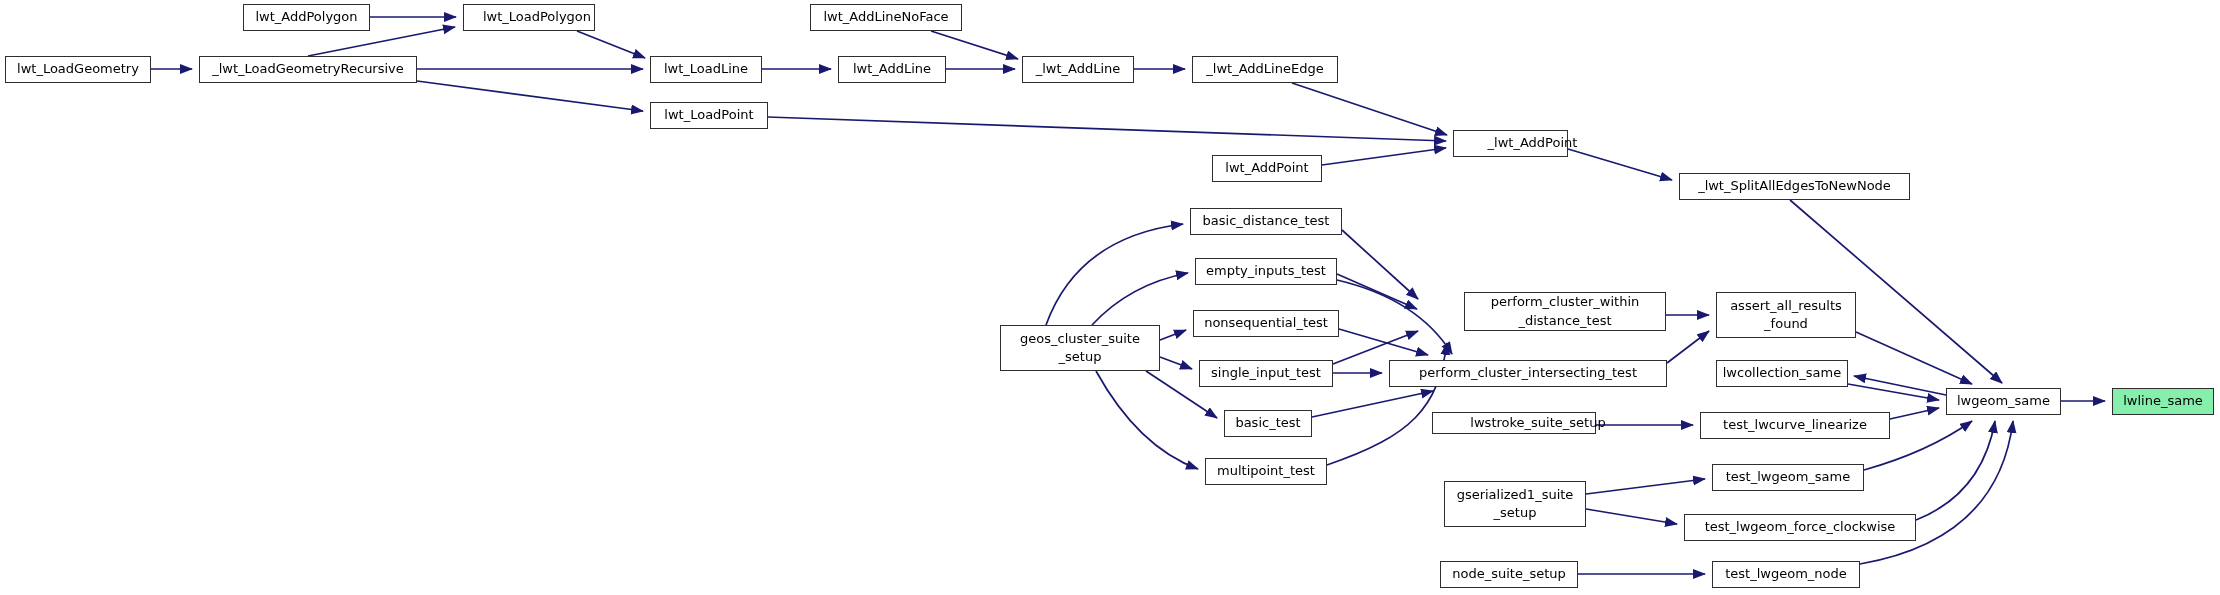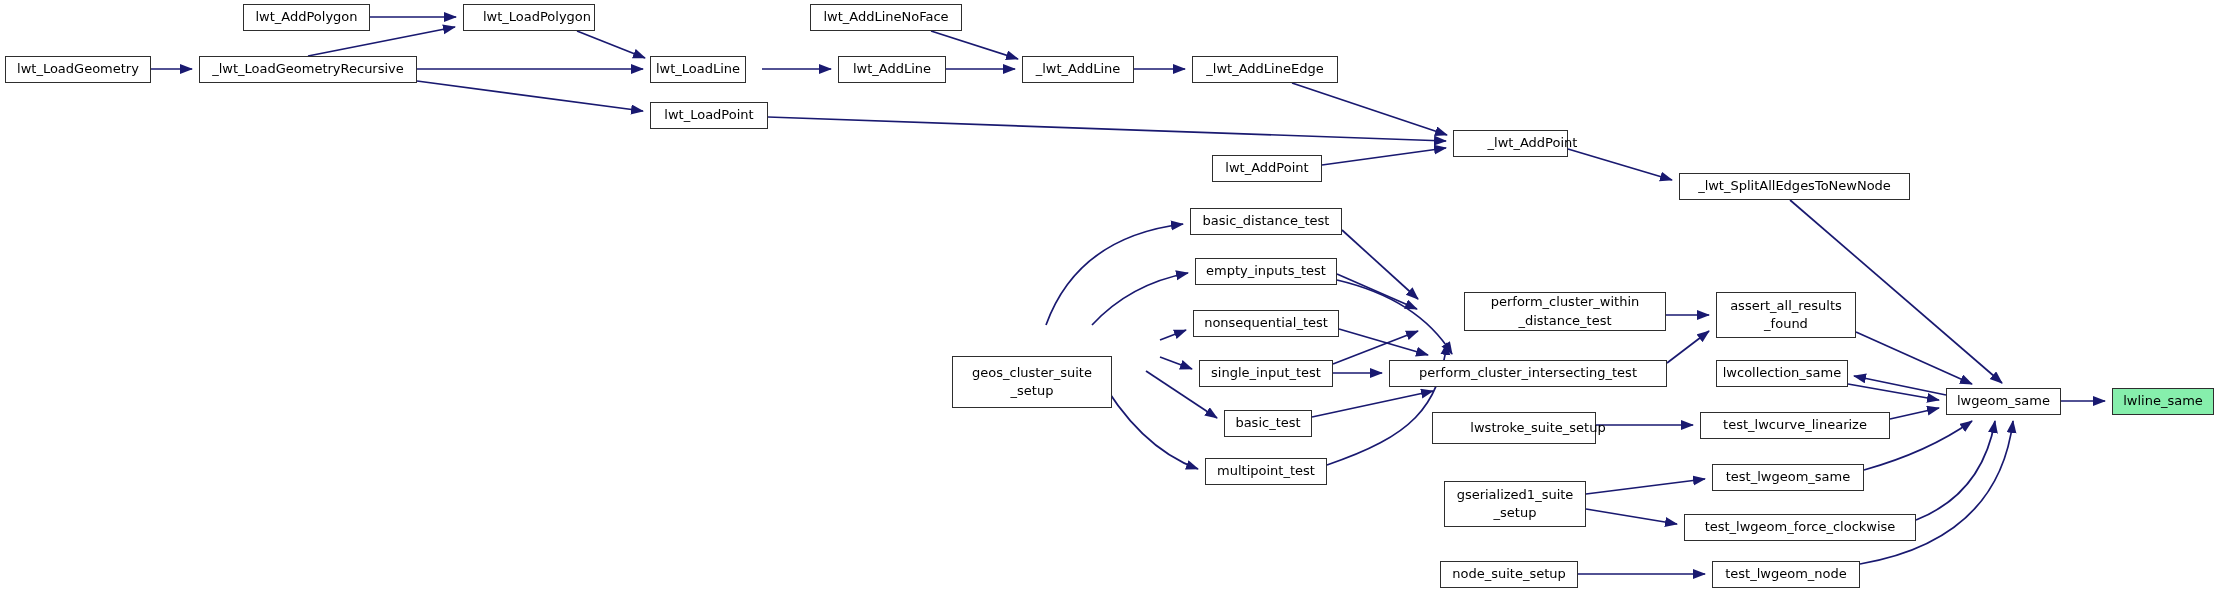--- a/index.html
+++ b/index.html
@@ -91,40 +91,40 @@
         <path d="M1860,564 Q1998,540 2013,421" class="edge" stroke="#191970" marker-end="url(#arrow)"></path>
         <path d="M2061,401 L2105,401" class="edge" stroke="#191970" marker-end="url(#arrow)"></path>
       </g>
   </svg>
   <div id="nodes">
       <div class="node" style="left: 243px; top: 4px; width: 127px; height: 27px;">lwt_AddPolygon</div>
       <div class="node" style="left: 463px; top: 4px; width: 132px; height: 27px; padding-left: 16px;">lwt_LoadPolygon</div>
       <div class="node" style="left: 810px; top: 4px; width: 152px; height: 27px;">lwt_AddLineNoFace</div>
       <div class="node" style="left: 5px; top: 56px; width: 146px; height: 27px;">lwt_LoadGeometry</div>
       <div class="node" style="left: 199px; top: 56px; width: 218px; height: 27px;">_lwt_LoadGeometryRecursive</div>
-      <div class="node" style="left: 650px; top: 56px; width: 96px; height: 27px;">lwt_LoadLine</div>
+      <div class="node" style="left: 650px; top: 56px; width: 112px; height: 27px;">lwt_LoadLine</div>
       <div class="node" style="left: 838px; top: 56px; width: 108px; height: 27px;">lwt_AddLine</div>
       <div class="node" style="left: 1022px; top: 56px; width: 112px; height: 27px;">_lwt_AddLine</div>
       <div class="node" style="left: 1192px; top: 56px; width: 146px; height: 27px;">_lwt_AddLineEdge</div>
       <div class="node" style="left: 650px; top: 102px; width: 118px; height: 27px;">lwt_LoadPoint</div>
       <div class="node" style="left: 1453px; top: 130px; width: 115px; height: 27px; padding-left: 44px;">_lwt_AddPoint</div>
       <div class="node" style="left: 1212px; top: 155px; width: 110px; height: 27px;">lwt_AddPoint</div>
       <div class="node" style="left: 1679px; top: 173px; width: 231px; height: 27px;">_lwt_SplitAllEdgesToNewNode</div>
       <div class="node" style="left: 1190px; top: 208px; width: 152px; height: 27px;">basic_distance_test</div>
       <div class="node" style="left: 1195px; top: 258px; width: 142px; height: 27px;">empty_inputs_test</div>
       <div class="node" style="left: 1193px; top: 310px; width: 146px; height: 27px;">nonsequential_test</div>
-      <div class="node" style="left: 952px; top: 325px; width: 160px; height: 52px; margin-top: 31px;">geos_cluster_suite
+      <div class="node" style="left: 1000px; top: 325px; width: 160px; height: 46px;">geos_cluster_suite
 _setup</div>
       <div class="node" style="left: 1199px; top: 360px; width: 134px; height: 27px;">single_input_test</div>
       <div class="node" style="left: 1224px; top: 410px; width: 88px; height: 27px;">basic_test</div>
       <div class="node" style="left: 1205px; top: 458px; width: 122px; height: 27px;">multipoint_test</div>
       <div class="node" style="left: 1464px; top: 292px; width: 202px; height: 39px;">perform_cluster_within
 _distance_test</div>
       <div class="node" style="left: 1389px; top: 360px; width: 278px; height: 27px;">perform_cluster_intersecting_test</div>
-      <div class="node" style="left: 1432px; top: 412px; width: 164px; height: 32px; padding-left: 48px;">lwstroke_suite_setup</div>
+      <div class="node" style="left: 1432px; top: 412px; width: 164px; height: 22px; padding-left: 48px;">lwstroke_suite_setup</div>
       <div class="node" style="left: 1444px; top: 481px; width: 142px; height: 46px;">gserialized1_suite
 _setup</div>
       <div class="node" style="left: 1440px; top: 561px; width: 138px; height: 27px;">node_suite_setup</div>
       <div class="node" style="left: 1716px; top: 292px; width: 140px; height: 46px;">assert_all_results
 _found</div>
       <div class="node" style="left: 1716px; top: 360px; width: 132px; height: 27px;">lwcollection_same</div>
       <div class="node" style="left: 1700px; top: 412px; width: 190px; height: 27px;">test_lwcurve_linearize</div>
       <div class="node" style="left: 1712px; top: 464px; width: 152px; height: 27px;">test_lwgeom_same</div>
       <div class="node" style="left: 1684px; top: 514px; width: 232px; height: 27px;">test_lwgeom_force_clockwise</div>
       <div class="node" style="left: 1712px; top: 561px; width: 148px; height: 27px;">test_lwgeom_node</div>

